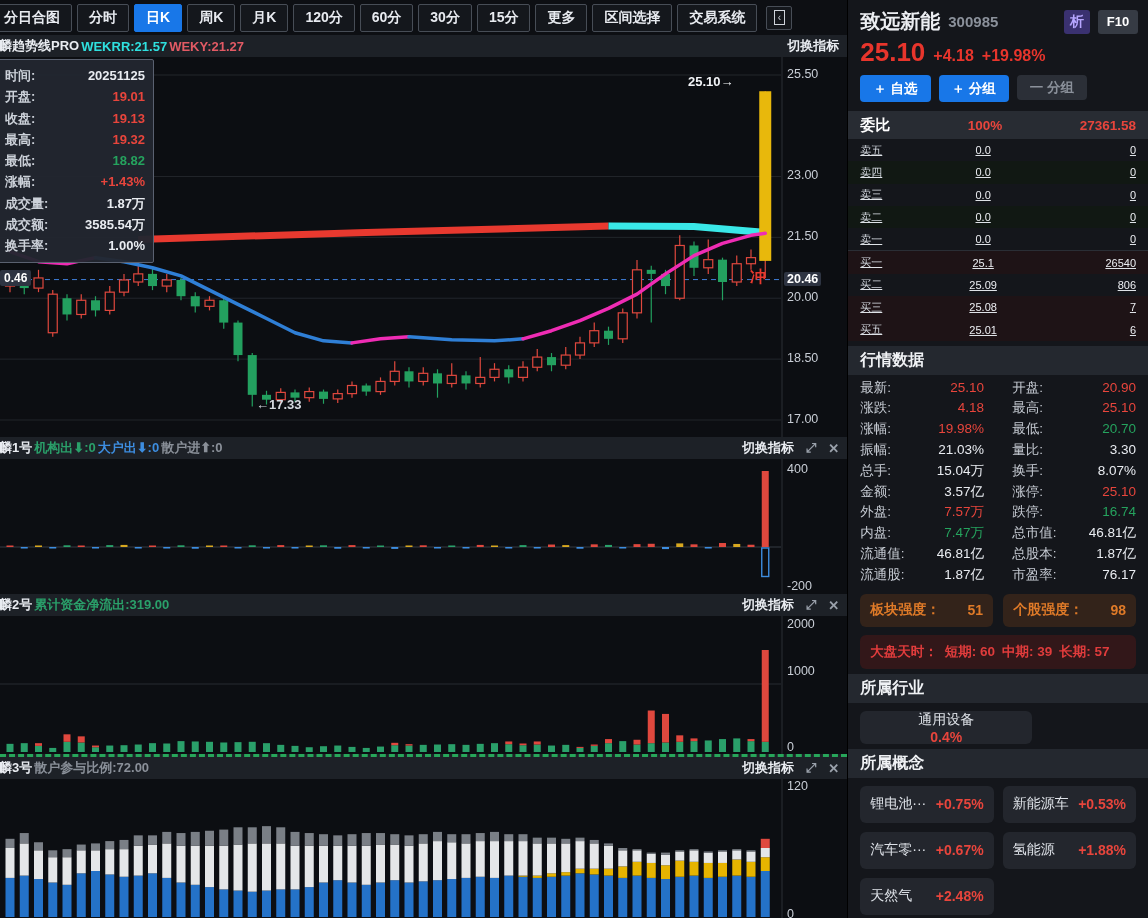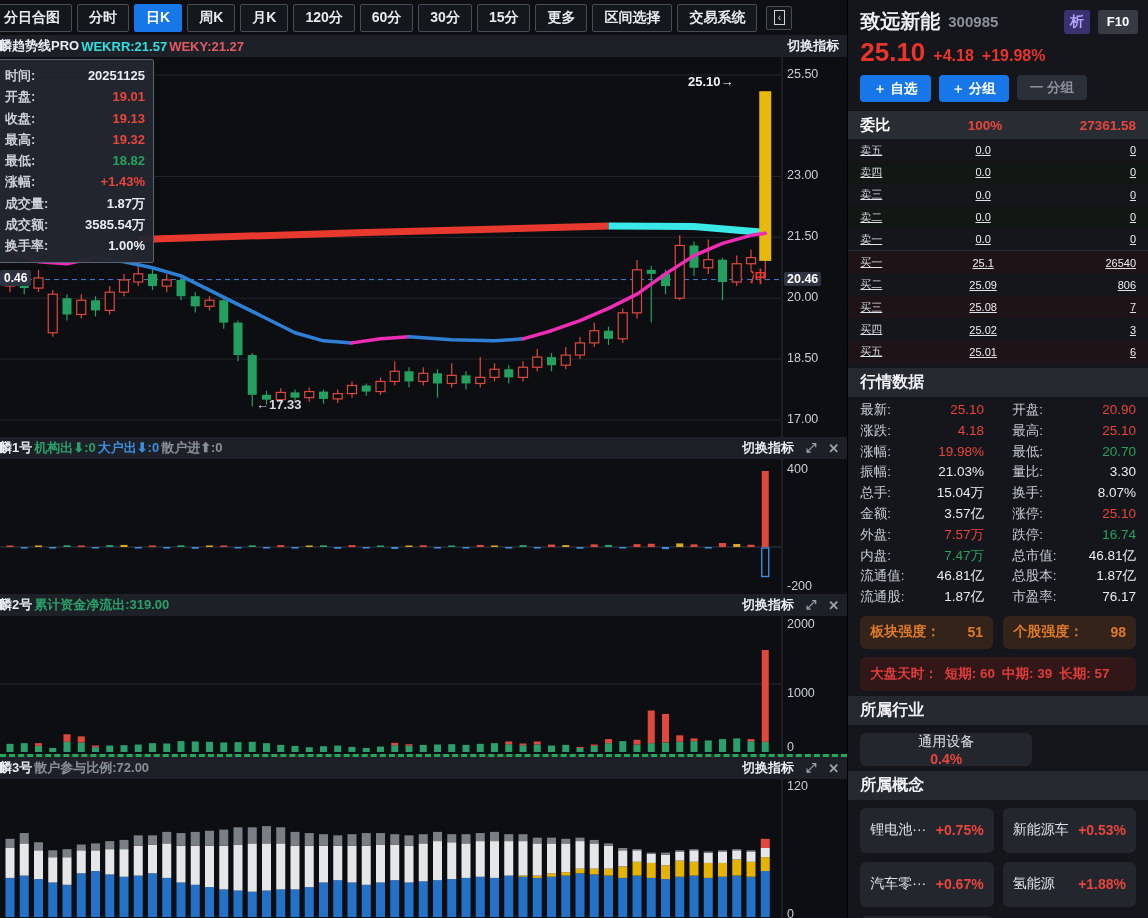--- a/index.html
+++ b/index.html
@@ -75,21 +75,21 @@
   .mkt-l{color:#c6cbd3;}
   .chip-row{display:flex;gap:10px;padding:8px 12px 0;}
   .chip-strength{flex:1;height:33px;background:#33231a;border-radius:6px;display:flex;align-items:center;
                  justify-content:space-between;padding:0 10px;color:#df7a28;font-size:14px;font-weight:bold;}
   .timing{margin:8px 12px 0;height:33px;background:#321719;border-radius:6px;display:flex;align-items:center;
           gap:7px;padding:8px 10px;color:#e03c3c;font-size:13.5px;font-weight:bold;white-space:nowrap;}
   .ind-chip{margin:8px 12px 0;width:148px;height:33px;background:#23262d;border-radius:6px;display:flex;
             align-items:center;justify-content:space-between;padding:0 12px;font-size:14px;cursor:pointer;flex-direction:column;}
   .chip-lbl{color:#dde1e7;} .chip-val{color:#e8453c;font-weight:bold;}
   .concept-grid{display:grid;grid-template-columns:1fr 1fr;gap:9px;padding:8px 12px;}
-  .concept-chip{height:45px;background:#23262d;border-radius:6px;display:flex;align-items:center;
+  .concept-chip{height:37px;background:#23262d;border-radius:6px;display:flex;align-items:center;
                 justify-content:space-between;padding:0 10px;font-size:14px;cursor:pointer;}
 </style>
 </head>
 <body>
 
 <div class="app">
   <div class="left-col">
 
     <div class="toolbar" id="toolbar">
         <div class="tb-btn">分日合图</div>
@@ -454,21 +454,21 @@
           <rect x="704.75" y="124.44" width="7" height="11.56" fill="#2aa06a"></rect>
           <rect x="719" y="123.08" width="7" height="12.920000000000002" fill="#2aa06a"></rect>
           <rect x="733.25" y="122.4" width="7" height="13.600000000000001" fill="#2aa06a"></rect>
           <rect x="747.5" y="125.12" width="7" height="10.88" fill="#2aa06a"></rect>
           <rect x="747.5" y="123.08" width="7" height="2.04" fill="#e0483e"></rect>
           <rect x="761.75" y="125.8" width="7" height="10.200000000000001" fill="#2aa06a"></rect>
           <rect x="761.75" y="33.999999999999986" width="7" height="91.80000000000001" fill="#e0483e"></rect>
         </svg>
       <div id="sub2Axis">
           <div class="axis-lbl" style="top: 1px;">2000</div>
-          <div class="axis-lbl" style="top: 70px;">1000</div>
+          <div class="axis-lbl" style="top: 48px;">1000</div>
           <div class="axis-lbl" style="top: 124px;">0</div>
         </div>
     </div>
 
     <div class="pane-hdr dash-top">
       <span class="name">麒麟3号</span>
       <span id="sub3Segs"><span class="seg c-gry">散户参与比例:72.00</span></span>
       <div class="hdr-right">
         <span class="switch-lbl">切换指标</span>
         <span class="icon-mini">⤢</span>
@@ -724,25 +724,20 @@
         <div class="ob-row">
           <span class="ob-label">买二</span>
           <span class="ob-price">25.09</span>
           <span class="ob-vol">806</span>
         </div>
         <div class="ob-row t-r">
           <span class="ob-label">买三</span>
           <span class="ob-price">25.08</span>
           <span class="ob-vol">7</span>
         </div>
-        <div class="ob-row">
-          <span class="ob-label">买四</span>
-          <span class="ob-price">25.02</span>
-          <span class="ob-vol">3</span>
-        </div>
         <div class="ob-row t-r">
           <span class="ob-label">买五</span>
           <span class="ob-price">25.01</span>
           <span class="ob-vol">6</span>
         </div>
       </div>
 
     <div class="sec-hdr">行情数据</div>
     <div class="mkt-grid" id="marketGrid">
         <div class="mkt-cell">

